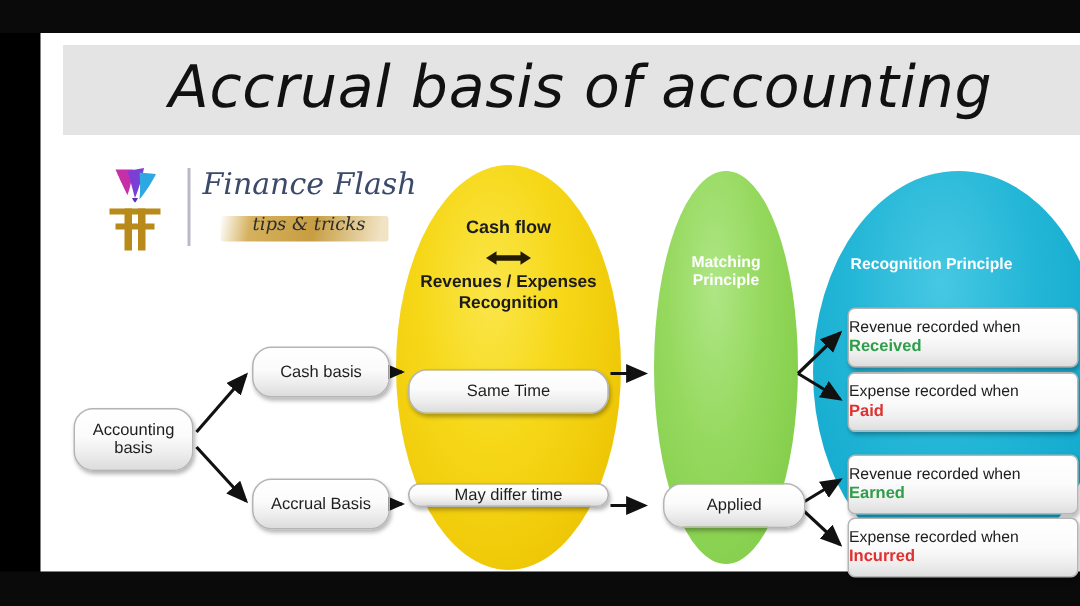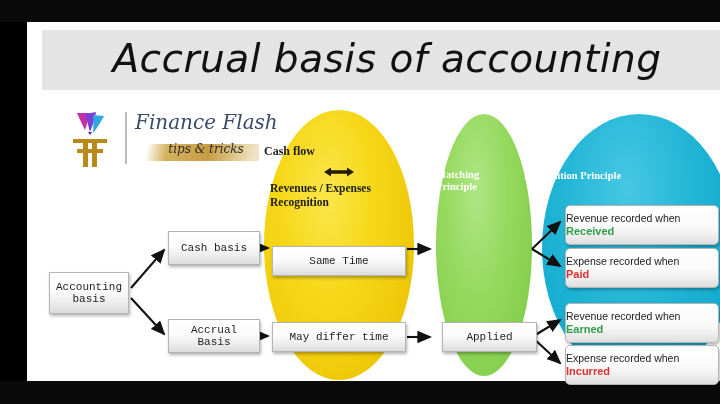--- a/index.html
+++ b/index.html
@@ -123,43 +123,42 @@
   }
   .ellipse-blue {
     left: 515px; top: 92px;
     width: 194px; height: 268px;
     background: radial-gradient(ellipse at 44% 28%, #46c8e3 0%, #22b5d6 42%, #10a9cd 80%, #079ec2 100%);
   }
 
   
   .ell-head {
     position: absolute;
-    text-align: left;
+    text-align: center;
     font-weight: bold;
     line-height: 1.18;
-    font-family: Liberation Serif, serif;
   }
   .head-cashflow {
     left: 237px; top: 122px;
     width: 150px;
     font-size: 12px;
     color: #1c1c1c;
   }
   .cf-arrow {
     position: absolute;
     left: 237px; top: 143px;
     width: 150px;
     text-align: center;
     font-size: 14px;
     color: #2a2305;
     font-weight: bold;
     letter-spacing: -2px;
   }
   .head-revexp {
-    left: 243px; top: 160px;
+    left: 233px; top: 160px;
     width: 158px;
     font-size: 11.5px;
     color: #1c1c1c;
   }
   .head-matching {
     left: 409px; top: 147px;
     width: 96px;
     font-size: 10.5px;
     color: #ffffff;
   }
@@ -169,36 +168,35 @@
     font-size: 10.5px;
     color: #ffffff;
   }
 
   
   .node {
     position: absolute;
     box-sizing: border-box;
     background: linear-gradient(180deg, #ffffff 0%, #fbfbfb 45%, #ececec 75%, #dcdcdc 100%);
     border: 1px solid #b4b4b4;
-    border-radius: 0;
+    border-radius: 13px;
     box-shadow: 1px 2px 3px rgba(0,0,0,.30);
     display: flex;
     align-items: center;
     justify-content: center;
     text-align: center;
     font-size: 11px;
     color: #1e1e1e;
     padding: 0 4px;
-    font-family: Liberation Mono, monospace;
   }
   .node-accounting { left: 22px;  top: 250px; width: 80px;  height: 42px; }
   .node-cash       { left: 141px; top: 209px; width: 92px;  height: 34px; }
   .node-accrual    { left: 141px; top: 297px; width: 92px;  height: 34px; }
   .node-sametime   { left: 245px; top: 224px; width: 134px; height: 30px; }
-  .node-maydiffer  { left: 245px; top: 300px; width: 134px; height: 30px; }
+  .node-maydiffer  { left: 245px; top: 300px; width: 134px; height: 16px; }
   .node-notapplied { left: 408px; top: 212px; width: 95px;  height: 30px; }
   .node-applied    { left: 415px; top: 300px; width: 95px;  height: 30px; }
 
   .rec-box {
     position: absolute;
     box-sizing: border-box;
     background: linear-gradient(180deg, #ffffff 0%, #fbfbfb 50%, #eeeeee 78%, #dedede 100%);
     border: 1px solid #b4b4b4;
     border-radius: 5px;
     box-shadow: 1px 2px 3px rgba(0,0,0,.28);

